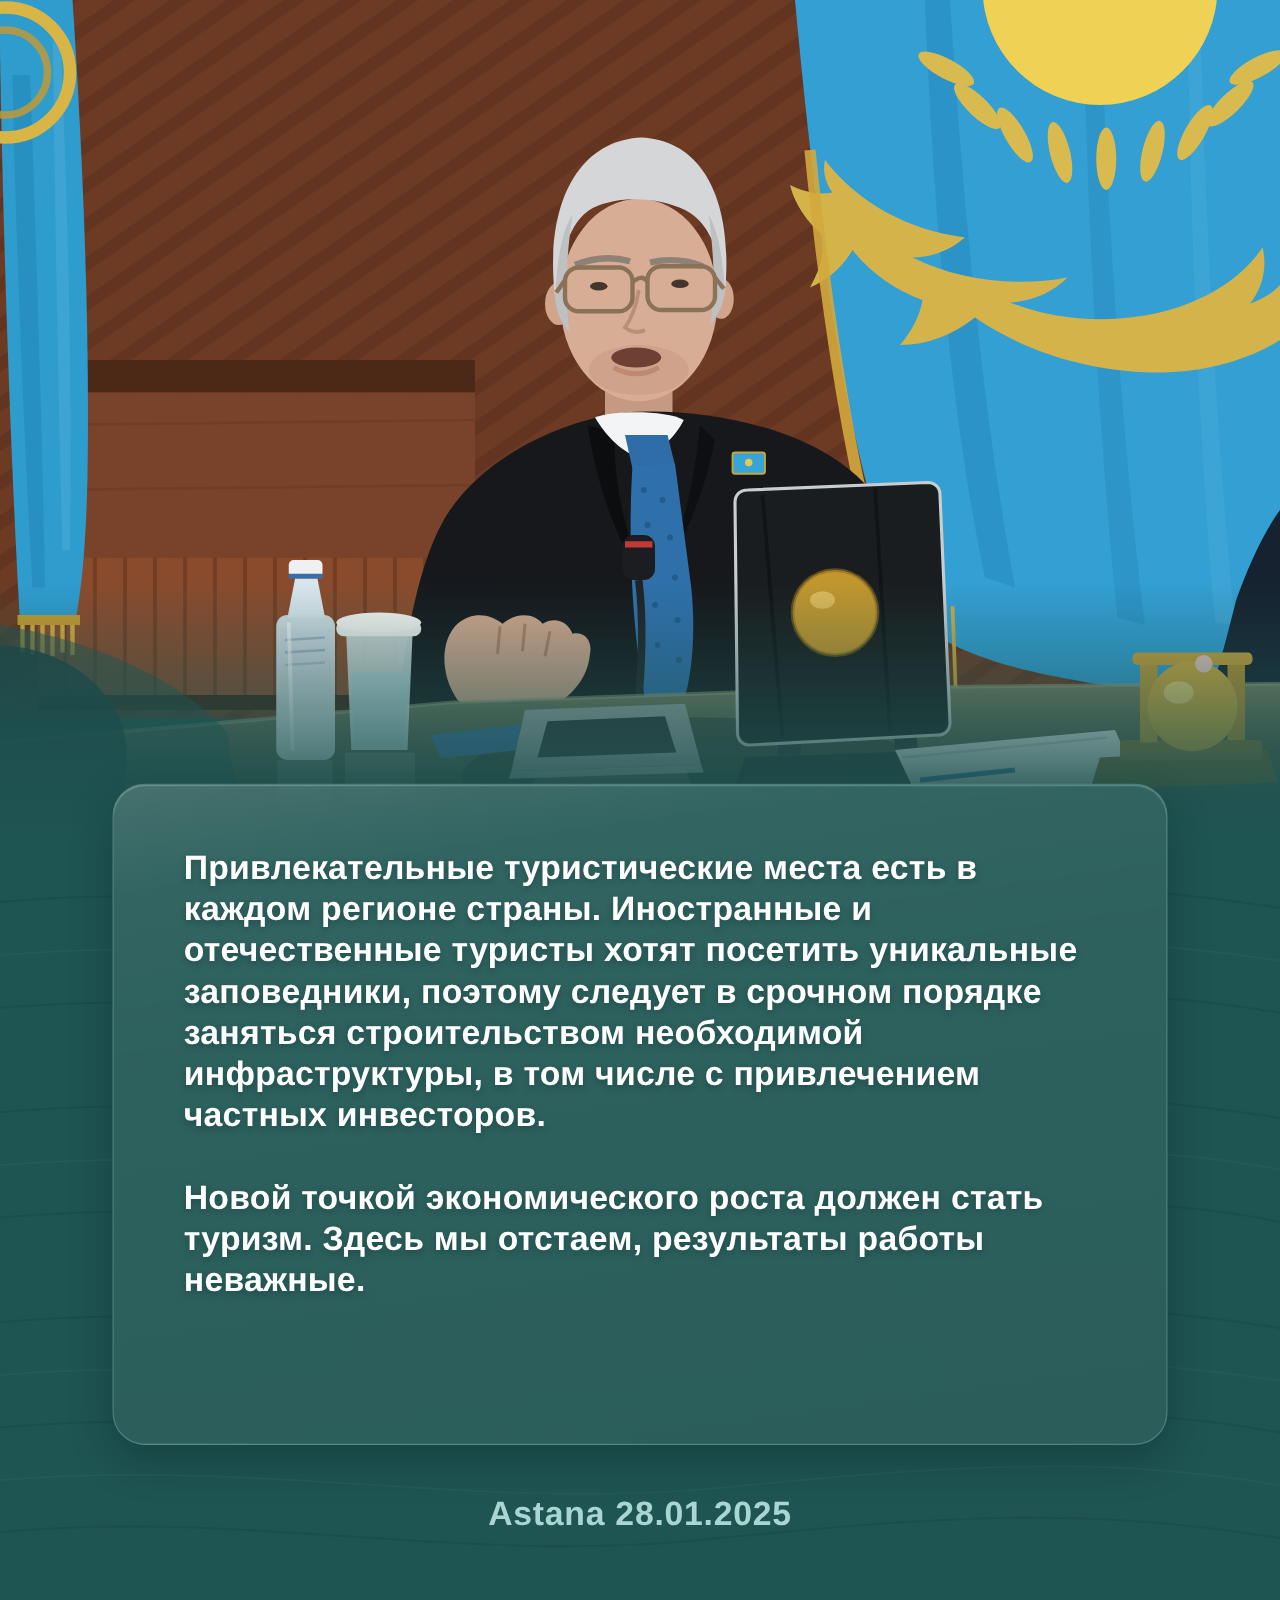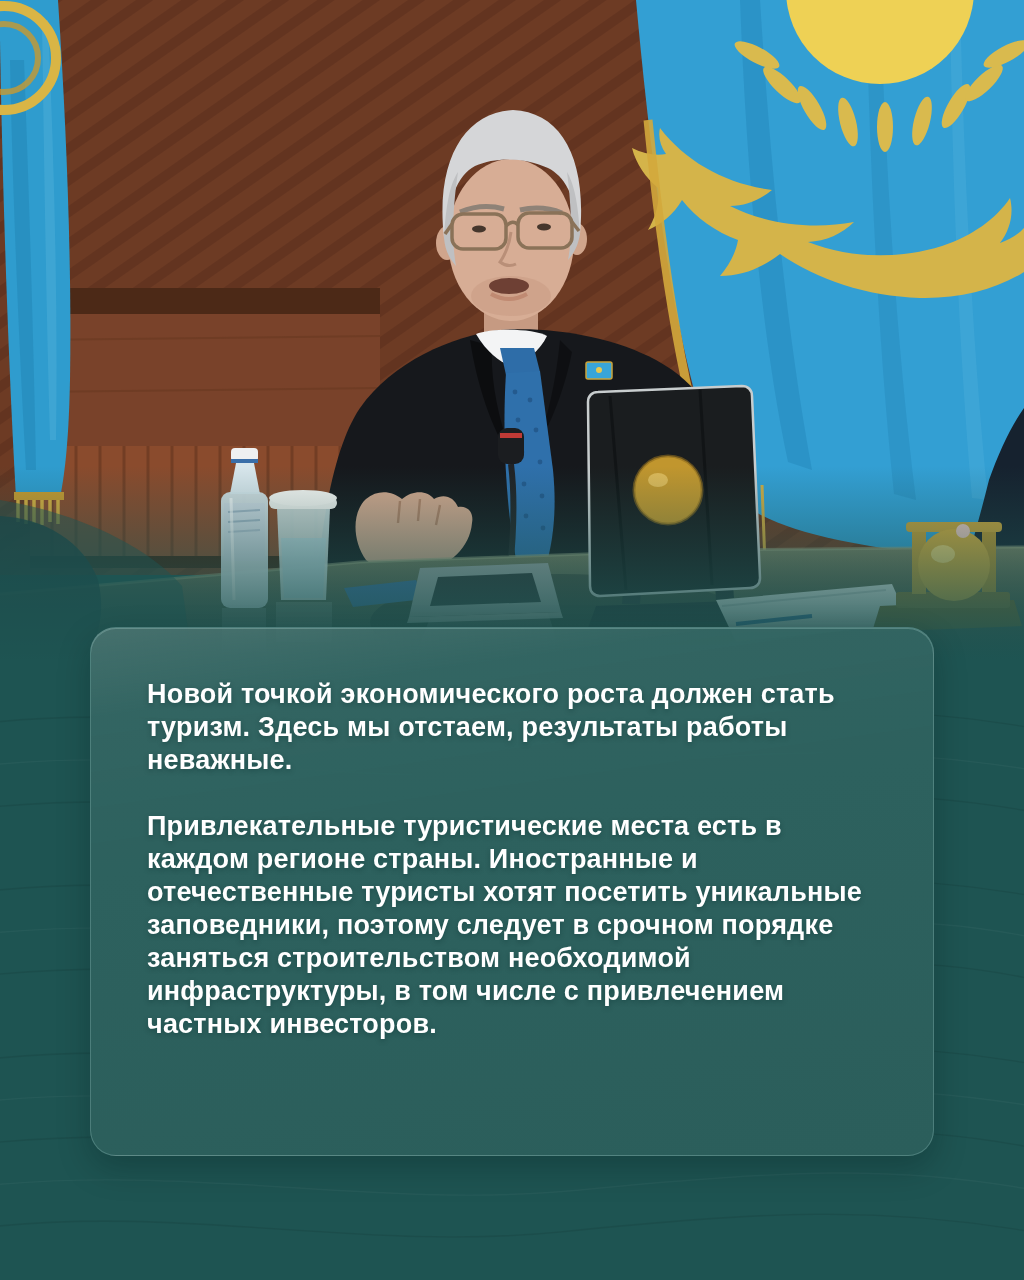--- a/index.html
+++ b/index.html
@@ -316,17 +316,18 @@
         <circle cx="963" cy="531" r="7" fill="#e8c4bc"></circle>
       </g>
       <path d="M0,516 C44,518 84,542 98,580 C106,612 98,644 82,660 L0,660 Z" fill="#17333a" opacity="0.8"></path>
 
       <rect x="0" y="466" width="1024" height="194" fill="url(#fadeGrad)"></rect>
       <path d="M0,500 C64,510 142,540 182,586 L192,660 L0,660 Z" fill="#1e5452" opacity="0.5"></path>
     </svg>
   </div>
 
   <div class="quote-card">
+    <p class="quote-par">Привлекательные туристические места есть в каждом регионе страны. Иностранные и отечественные туристы хотят посетить уникальные заповедники, поэтому следует в срочном порядке заняться строительством необходимой инфраструктуры, в том числе с привлечением частных инвесторов.</p>
     <p class="quote-par">Новой точкой экономического роста должен стать туризм. Здесь мы отстаем, результаты работы неважные.</p>
-    <p class="quote-par">Привлекательные туристические места есть в каждом регионе страны. Иностранные и отечественные туристы хотят посетить уникальные заповедники, поэтому следует в срочном порядке заняться строительством необходимой инфраструктуры, в том числе с привлечением частных инвесторов.</p>
   </div>
 
+  <div class="footer-date">Astana 28.01.2025</div>
 </div>
 
 </body></html>

